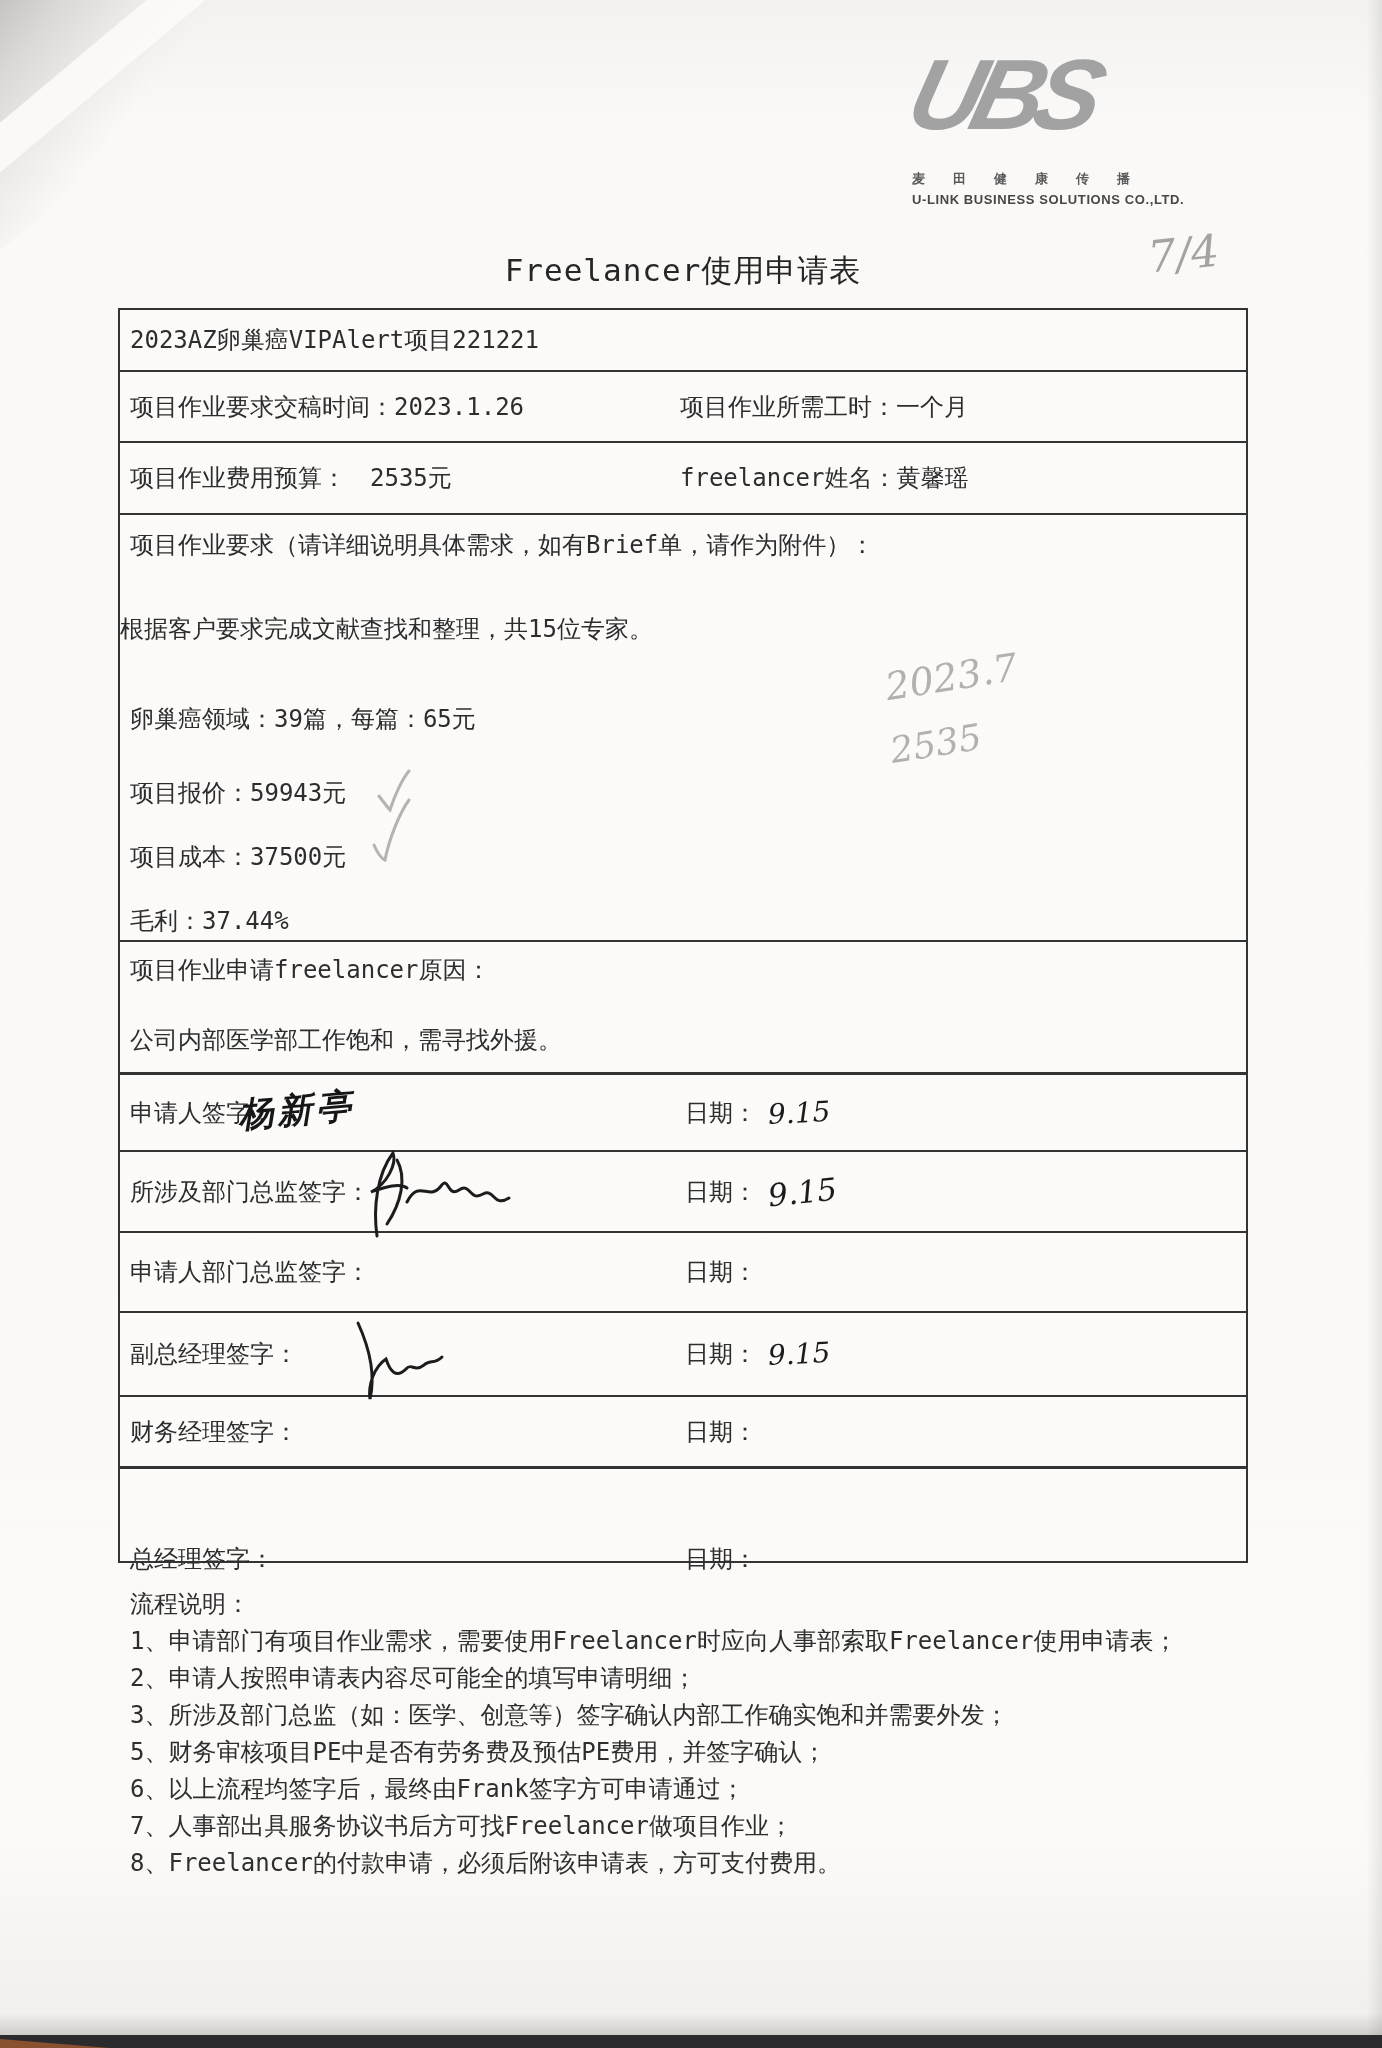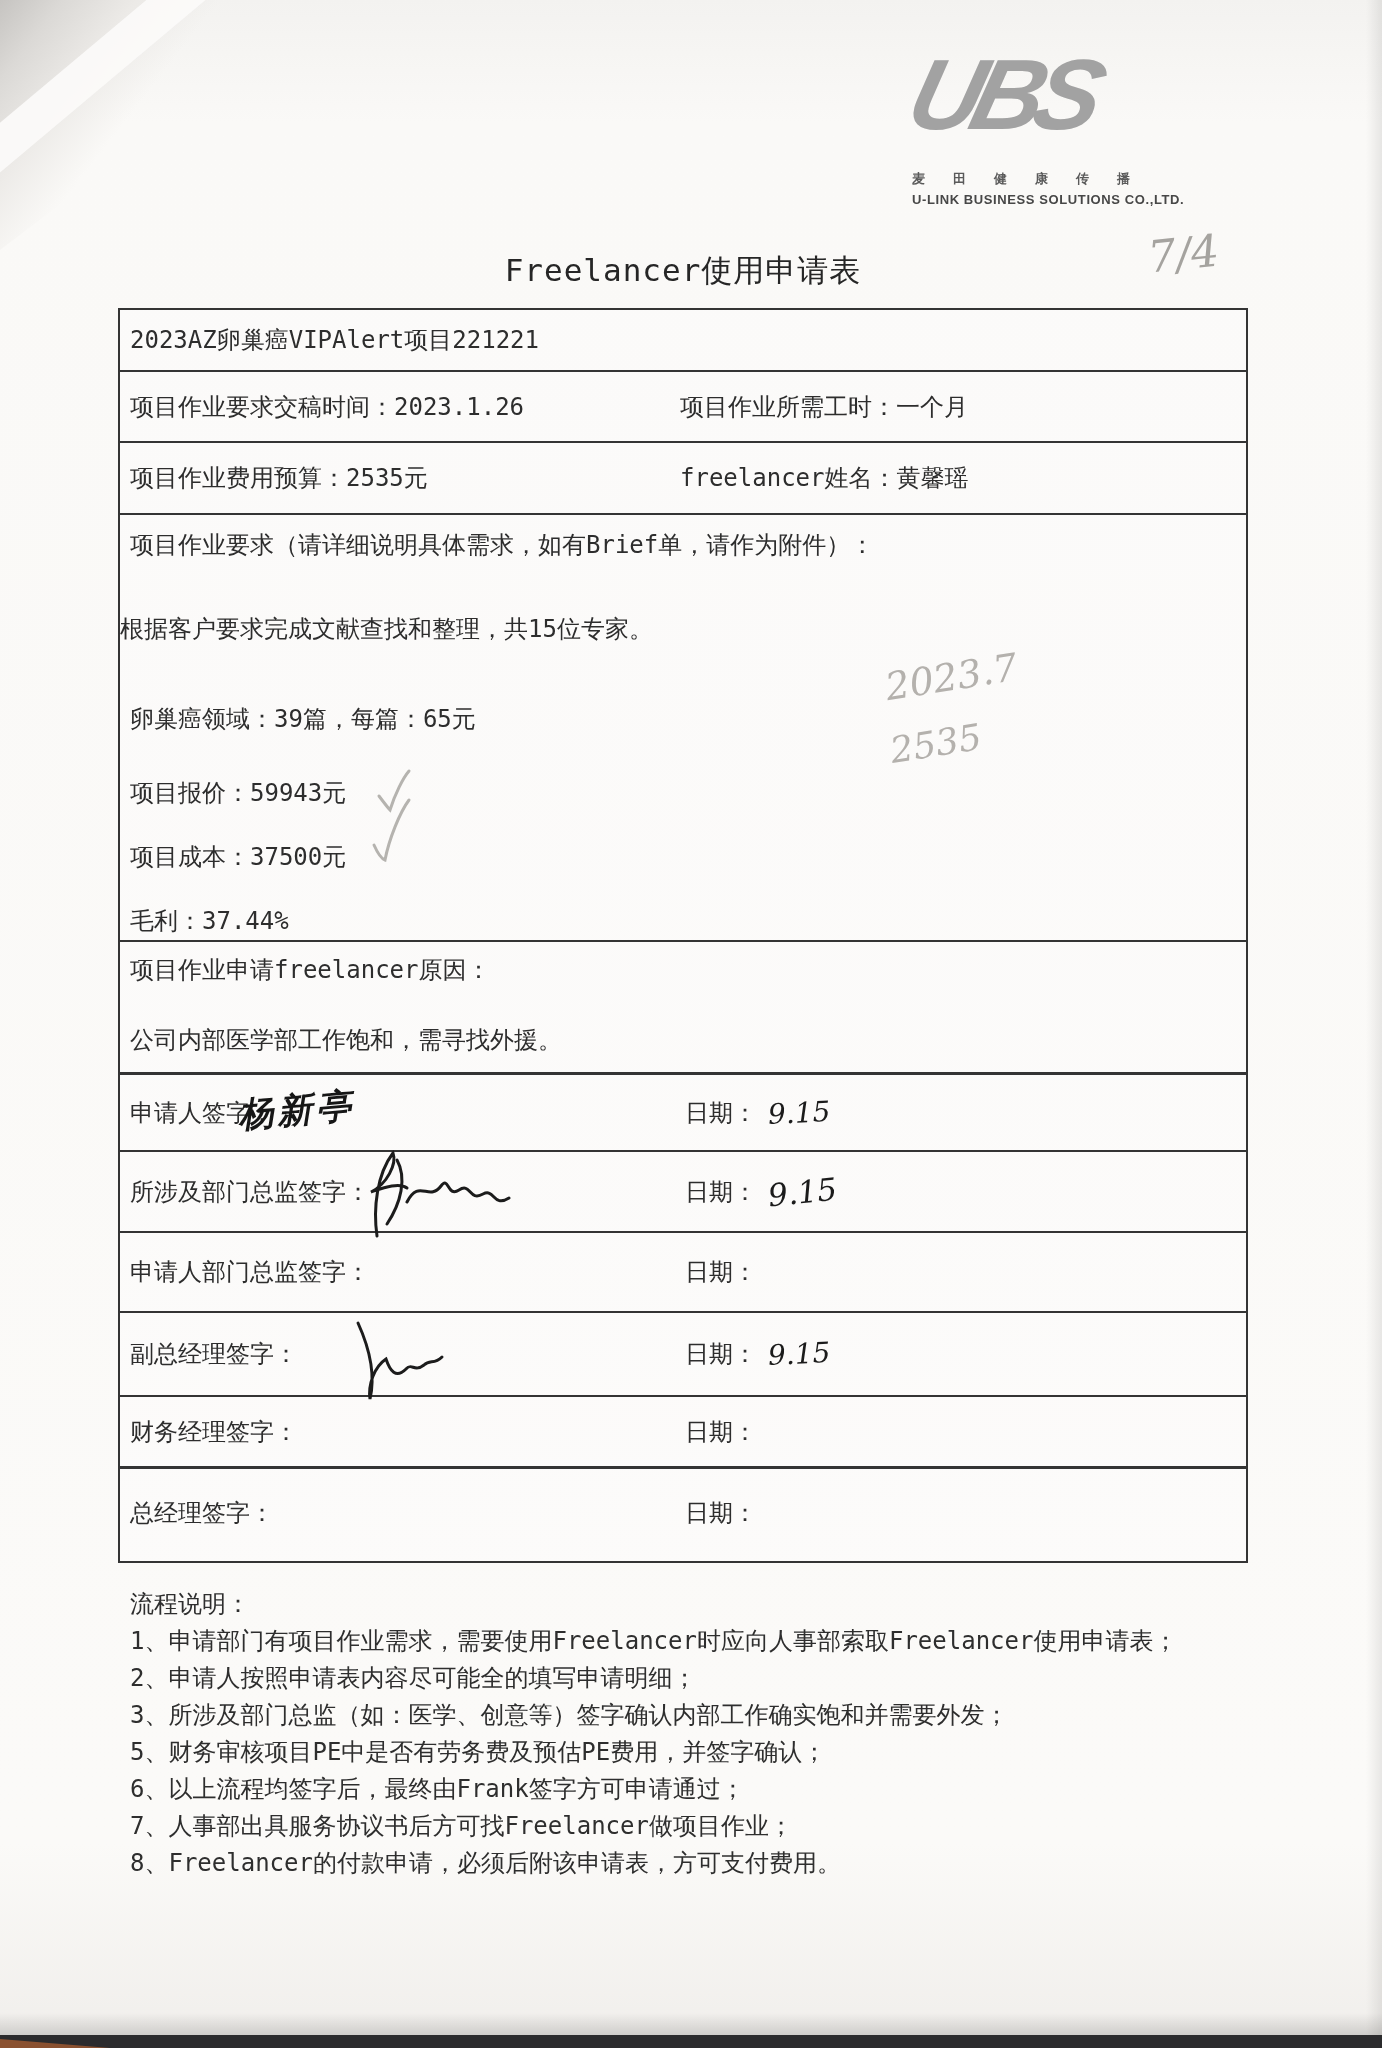--- a/index.html
+++ b/index.html
@@ -37,21 +37,21 @@
      transform:rotate(-6deg);}
 
   .title{position:absolute;left:118px;top:250px;width:1130px;text-align:center;
      font-size:31px;letter-spacing:1px;color:#262626;}
 
   
   .form{position:absolute;left:118px;top:308px;width:1130px;height:1255px;
      border:2px solid #343434;box-sizing:border-box;background:rgba(255,255,255,.25);}
   .row{position:relative;border-bottom:2px solid #343434;box-sizing:border-box;
      font-size:24px;color:#2d2d2d;}
-  .row:last-child{border-bottom:none;}
+  .row:last-child{border-bottom:none;margin-top:46px;}
   .row.thick{border-bottom-width:3px;}
   .pad{padding-left:10px;text-align:center;}
   .vcenter{display:flex;align-items:center;}
   .rcol{position:absolute;left:560px;top:50%;transform:translateY(-50%);white-space:nowrap;}
   .date-label{position:absolute;left:565px;top:50%;transform:translateY(-50%);}
   .date-value{position:absolute;left:648px;top:50%;transform:translateY(-50%) rotate(-3deg);
      font-size:28px;color:#1b1b1b;}
   .sig-name{position:absolute;left:128px;top:-18px;font-size:35px;font-weight:bold;
      color:#161616;transform:rotate(-5deg);letter-spacing:4px;}
   .scrawl{position:absolute;}
@@ -91,21 +91,21 @@
     <div class="row vcenter pad" style="height:62px;">
       <span>2023AZ卵巢癌VIPAlert项目221221</span>
     </div>
 
     <div class="row vcenter pad" style="height:71px;">
       <span>项目作业要求交稿时间：</span>
         <span>2023.1.26</span>
       <span class="rcol"><span>项目作业所需工时：</span><span>一个月</span></span>
     </div>
 
-    <div class="row vcenter pad" style="height:72px;">
+    <div class="row vcenter pad" style="height:72px;gap:24px;">
       <span>项目作业费用预算：</span>
         <span>2535元</span>
       <span class="rcol"><span>freelancer姓名：</span><span>黄馨瑶</span></span>
     </div>
 
     <div class="row" style="height:427px;">
       <div class="req-header">项目作业要求（请详细说明具体需求，如有Brief单，请作为附件）：</div>
       <div class="req-summary">根据客户要求完成文献查找和整理，共15位专家。</div>
       <div class="req-line" style="top:188px;">卵巢癌领域：39篇，每篇：65元</div>
       <div class="req-line" style="top:262px;">项目报价：59943元</div>

